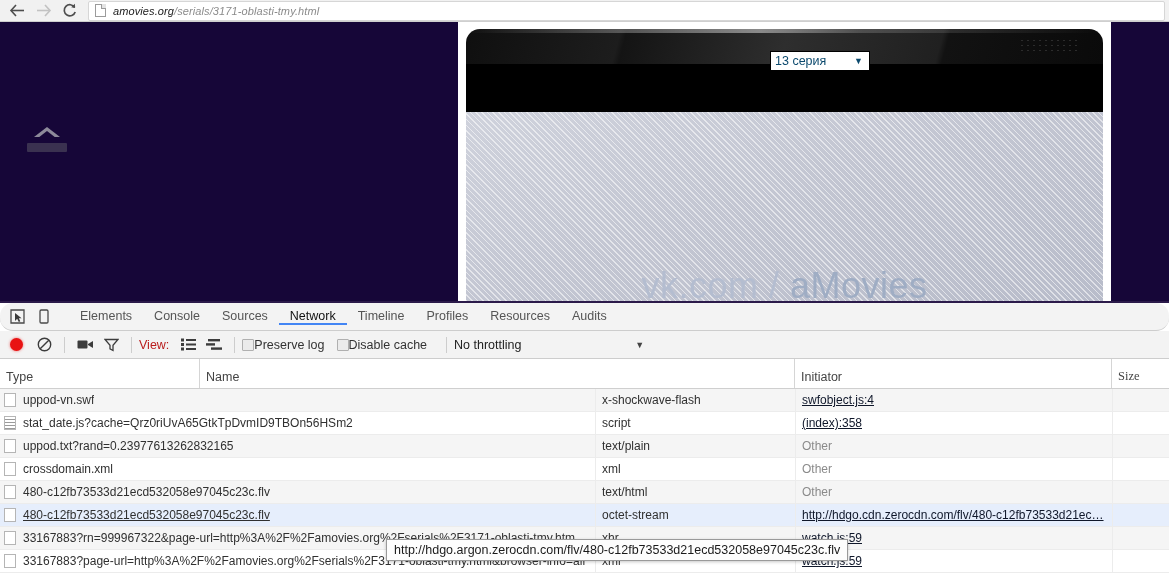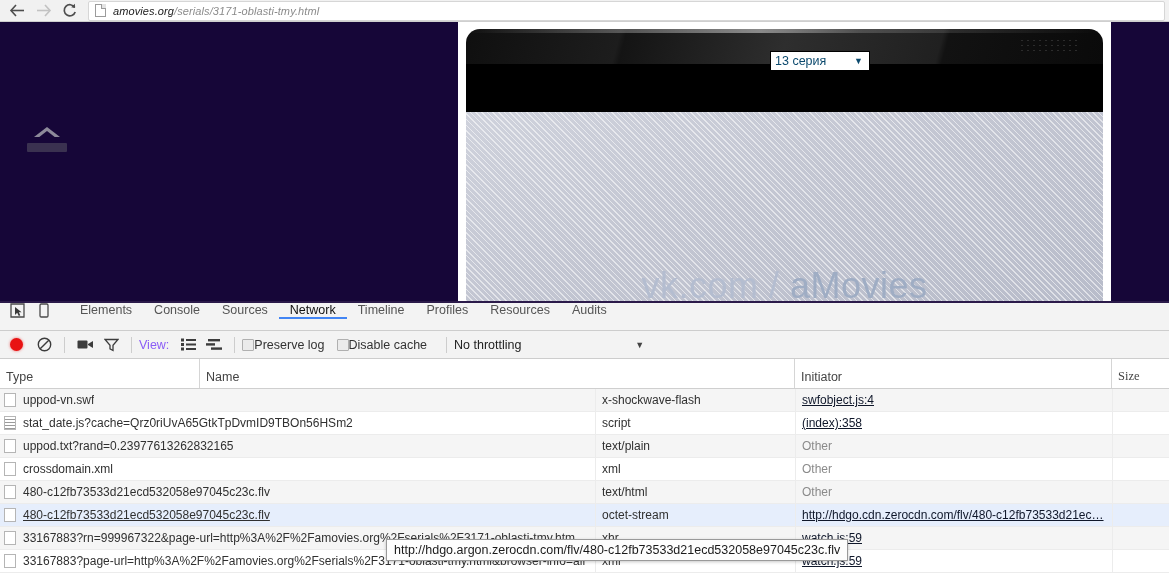--- a/index.html
+++ b/index.html
@@ -181,22 +181,23 @@
     flex-direction: column;
     font-size: 12px;
     color: #303030;
   }
 
   #dt-tabbar {
     height: 28px;
     background: #f3f3f3;
     border-bottom: 1px solid #cdcdcd;
     display: flex;
-    align-items: flex-start;
+    align-items: center;
     padding-left: 4px;
+    border-radius: 13px;
   }
   .dt-icon-btn {
     width: 26px;
     display: flex; align-items: center; justify-content: center;
     color: #5a5a5a;
   }
   .dt-sep {
     width: 1px;
     background: #cdcdcd;
     margin: 6px 6px;
@@ -228,21 +229,21 @@
     background: #e81313;
     margin: 0 8px 0 4px;
     box-shadow: 0 0 3px rgba(232,19,19,.6);
   }
   .tb-icon {
     width: 26px; height: 22px;
     display: flex; align-items: center; justify-content: center;
     color: #5a5a5a;
   }
   .tb-sep { width: 1px; height: 16px; background: #cdcdcd; margin: 0 7px; }
-  .tb-label { color: #8b5cf6; font-size: 12.5px; margin-right: 6px; }
+  .tb-label { color: #b91c1c; font-size: 12.5px; margin-right: 6px; }
   .tb-check {
     display: flex; align-items: center; 
     font-size: 12.5px; color: #333;
     margin-right: 12px;
   }
   .tb-check .box {
     width: 12px; height: 12px;
     border: 1px solid #b0b0b0;
     background: #ebebeb;
     border-radius: 1px;

